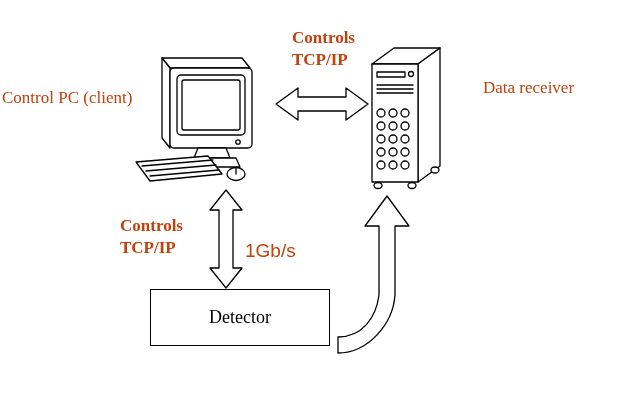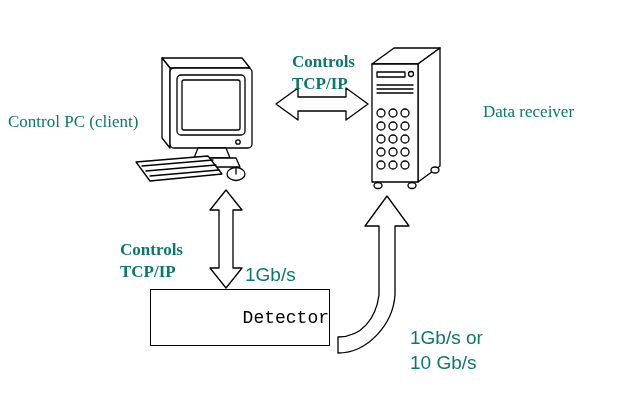--- a/index.html
+++ b/index.html
@@ -15,23 +15,22 @@
     background: #ffffff;
     overflow: hidden;
   }
   .canvas svg {
     position: absolute;
     left: 0;
     top: 0;
   }
   .label {
     position: absolute;
-    color: #0f766e;
+    color: #c2410c;
     white-space: nowrap;
-    margin-top: 24px;
   }
   .node-label {
     font-size: 17px;
     font-weight: normal;
   }
   .conn-label {
     font-size: 17px;
     font-weight: bold;
     line-height: 22px;
   }
@@ -44,23 +43,22 @@
   .detector-box {
     position: absolute;
     left: 150px;
     top: 289px;
     width: 178px;
     height: 55px;
     border: 1.5px solid #000000;
     background: #ffffff;
     display: flex;
     align-items: center;
-    justify-content: flex-end;
+    justify-content: center;
     font-size: 18px;
-    font-family: Liberation Mono, monospace;
   }
 </style>
 </head>
 <body>
 
 <div class="canvas">
 
   <svg width="619" height="401" viewBox="0 0 619 401">
     <g fill="#ffffff" stroke="#000000" stroke-width="1.3" stroke-linejoin="round" stroke-linecap="round">
 
@@ -118,34 +116,30 @@
 
       <path d="M 338,337 C 362,337 376,318 379,295 L 379,226 L 365,226 L 387,196 L 409,226 L 395,226 L 395,295 C 393,324 368,353 338,353 Z"></path>
     </g>
   </svg>
 
   <div class="label conn-label" style="left:292px; top:27px;">
     <div>Controls</div>
     <div>TCP/IP</div>
   </div>
 
-  <div class="label node-label" style="left:8px; top:88px;">Control PC (client)</div>
+  <div class="label node-label" style="left:2px; top:88px;">Control PC (client)</div>
 
   <div class="label node-label" style="left:483px; top:78px;">Data receiver</div>
 
   <div class="label conn-label" style="left:120px; top:215px;">
     <div>Controls</div>
     <div>TCP/IP</div>
   </div>
 
   <div class="label rate-label" style="left:245px; top:238px;">1Gb/s</div>
 
 
-  <div class="label rate-label" style="left:410px; top:301px;">
-    <div>1Gb/s or</div>
-    <div>10 Gb/s</div>
-  </div>
 
   <div class="detector-box">
     <span>Detector</span>
   </div>
 
 </div>
 
 </body></html>

